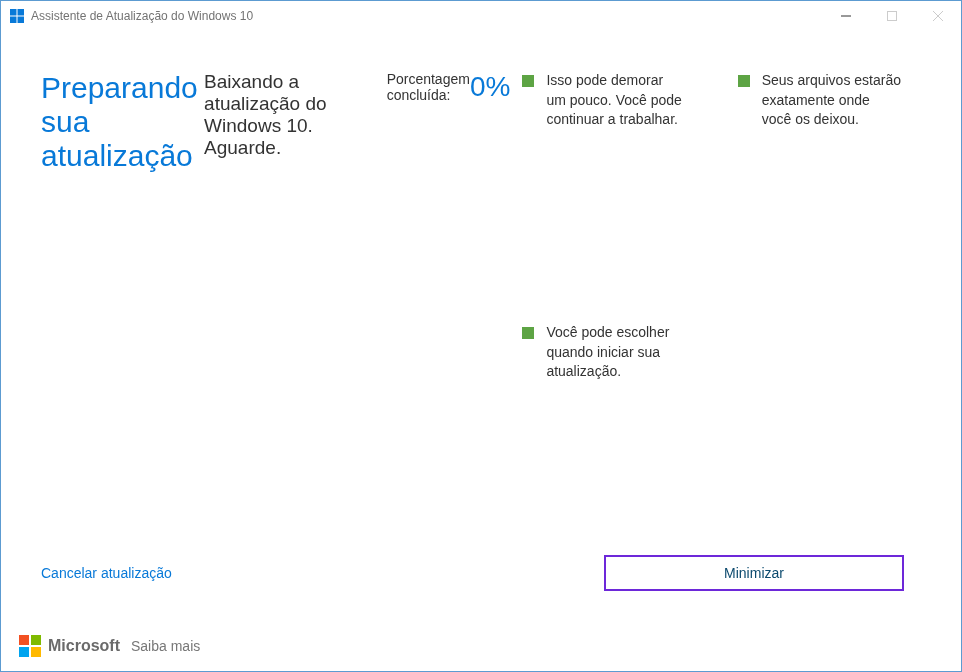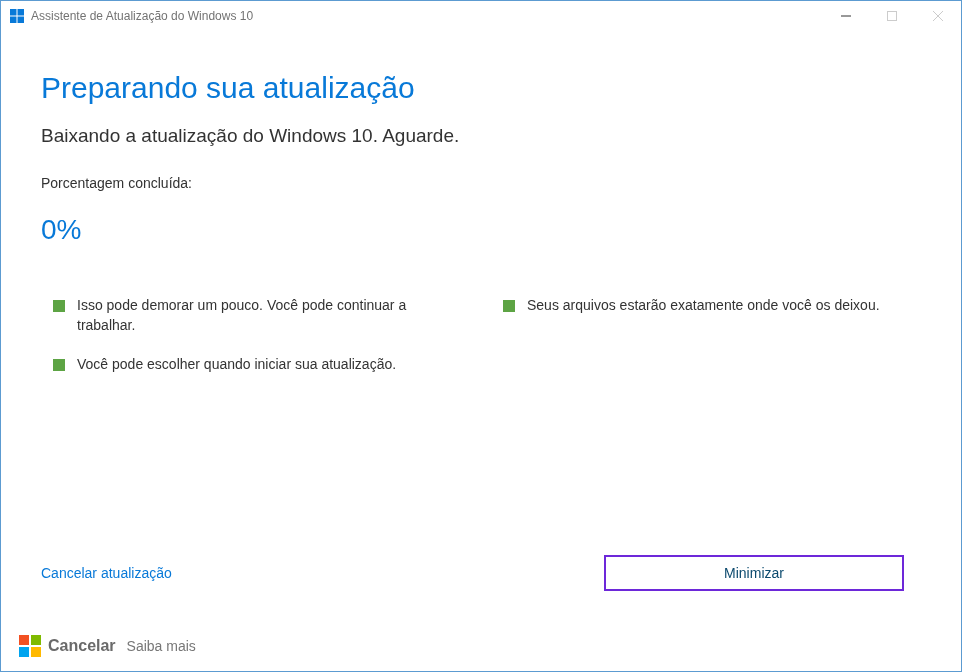--- a/index.html
+++ b/index.html
@@ -52,21 +52,20 @@
       justify-content: center;
       color: #888;
     }
     .window-control.disabled {
       color: #ccc;
     }
     .content {
       flex: 1;
       padding: 40px 60px 0 40px;
       display: flex;
-      flex-direction: column;
     }
     .page-title {
       font-size: 30px;
       font-weight: 400;
       color: #0879d8;
       margin-bottom: 20px;
     }
     .status-text {
       font-size: 19px;
       color: #333;
@@ -226,16 +225,16 @@
 </div>
 
 <div class="bottom-bar">
   <div class="ms-logo">
     <span class="ms-logo-squares">
       <span style="background:#f25022"></span>
       <span style="background:#7fba00"></span>
       <span style="background:#00a4ef"></span>
       <span style="background:#ffb900"></span>
     </span>
-    <span class="ms-logo-text">Cancelar</span>
+    <span class="ms-logo-text">Microsoft</span>
   </div>
   <span class="learn-more">Saiba mais</span>
 </div>
 
 </body></html>

